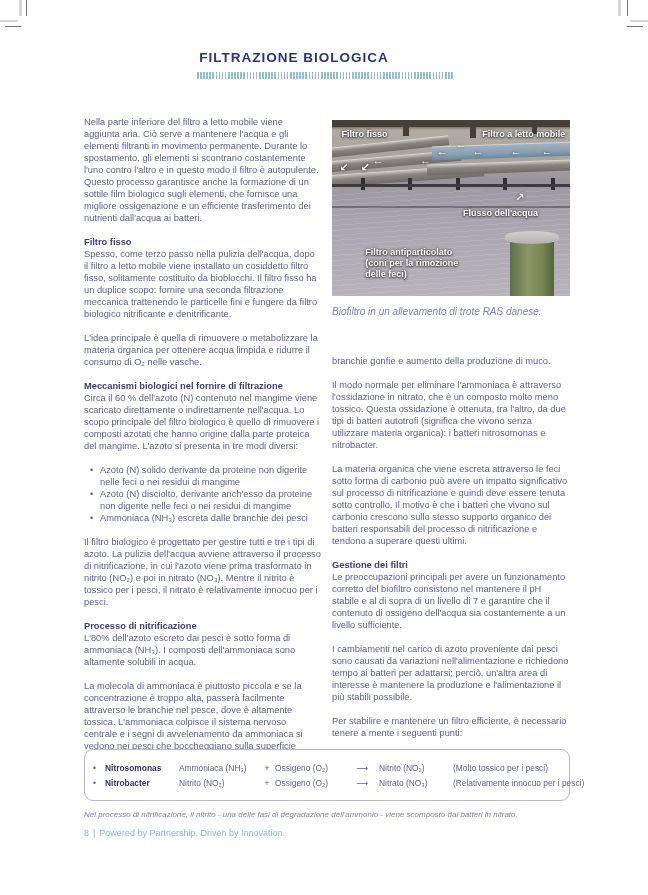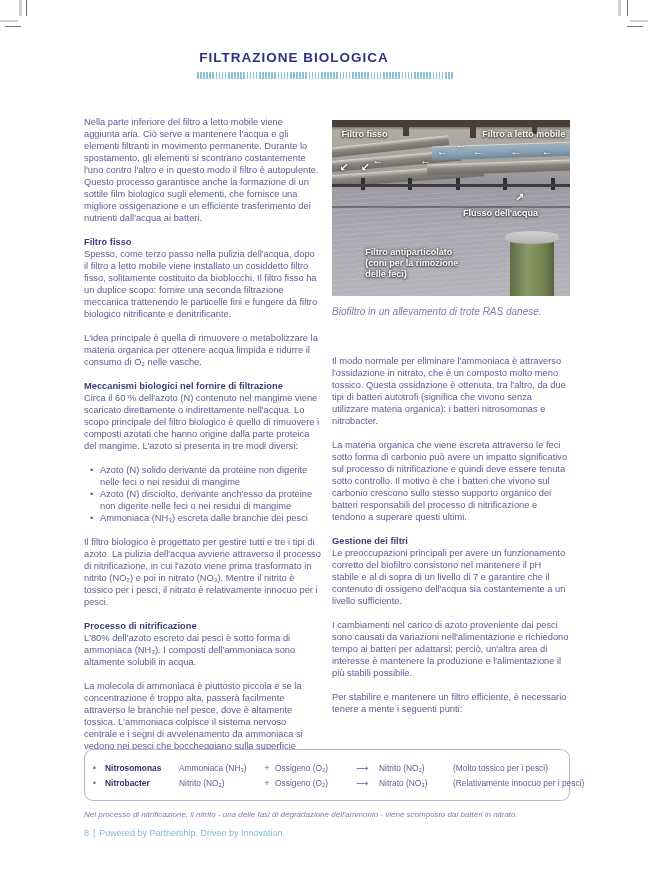--- a/index.html
+++ b/index.html
@@ -174,20 +174,21 @@
   <span class="ph-label" style="left:55%;top:50%;">Flusso dell'acqua</span>
   <div class="ph-label center" style="left:14%;top:72%;width:60%;">
     <div>Filtro antiparticolato</div>
     <div>(coni per la rimozione</div>
     <div>delle feci)</div>
   </div>
 </div>
 <div class="photo-caption">Biofiltro in un allevamento di trote RAS danese.</div>
 
 <div class="col col-right">
+  <p class="para">branchie gonfie e aumento della produzione di muco.</p>
   <p class="para">Il modo normale per eliminare l'ammoniaca è attraverso l'ossidazione in nitrato, che è un composto molto meno tossico. Questa ossidazione è ottenuta, tra l'altro, da due tipi di batteri autotrofi (significa che vivono senza utilizzare materia organica): i batteri nitrosomonas e nitrobacter.</p>
   <p class="para">La materia organica che viene escreta attraverso le feci sotto forma di carbonio può avere un impatto significativo sul processo di nitrificazione e quindi deve essere tenuta sotto controllo. Il motivo è che i batteri che vivono sul carbonio crescono sullo stesso supporto organico dei batteri responsabili del processo di nitrificazione e tendono a superare questi ultimi.</p>
 
   <p class="heading">Gestione dei filtri</p>
   <p class="para">Le preoccupazioni principali per avere un funzionamento corretto del biofiltro consistono nel mantenere il pH stabile e al di sopra di un livello di 7 e garantire che il contenuto di ossigeno dell'acqua sia costantemente a un livello sufficiente.</p>
   <p class="para">I cambiamenti nel carico di azoto proveniente dai pesci sono causati da variazioni nell'alimentazione e richiedono tempo ai batteri per adattarsi; perciò, un'altra area di interesse è mantenere la produzione e l'alimentazione il più stabili possibile.</p>
   <p class="para">Per stabilire e mantenere un filtro efficiente, è necessario tenere a mente i seguenti punti:</p>
 </div>
 
 <div class="nitro-box">

